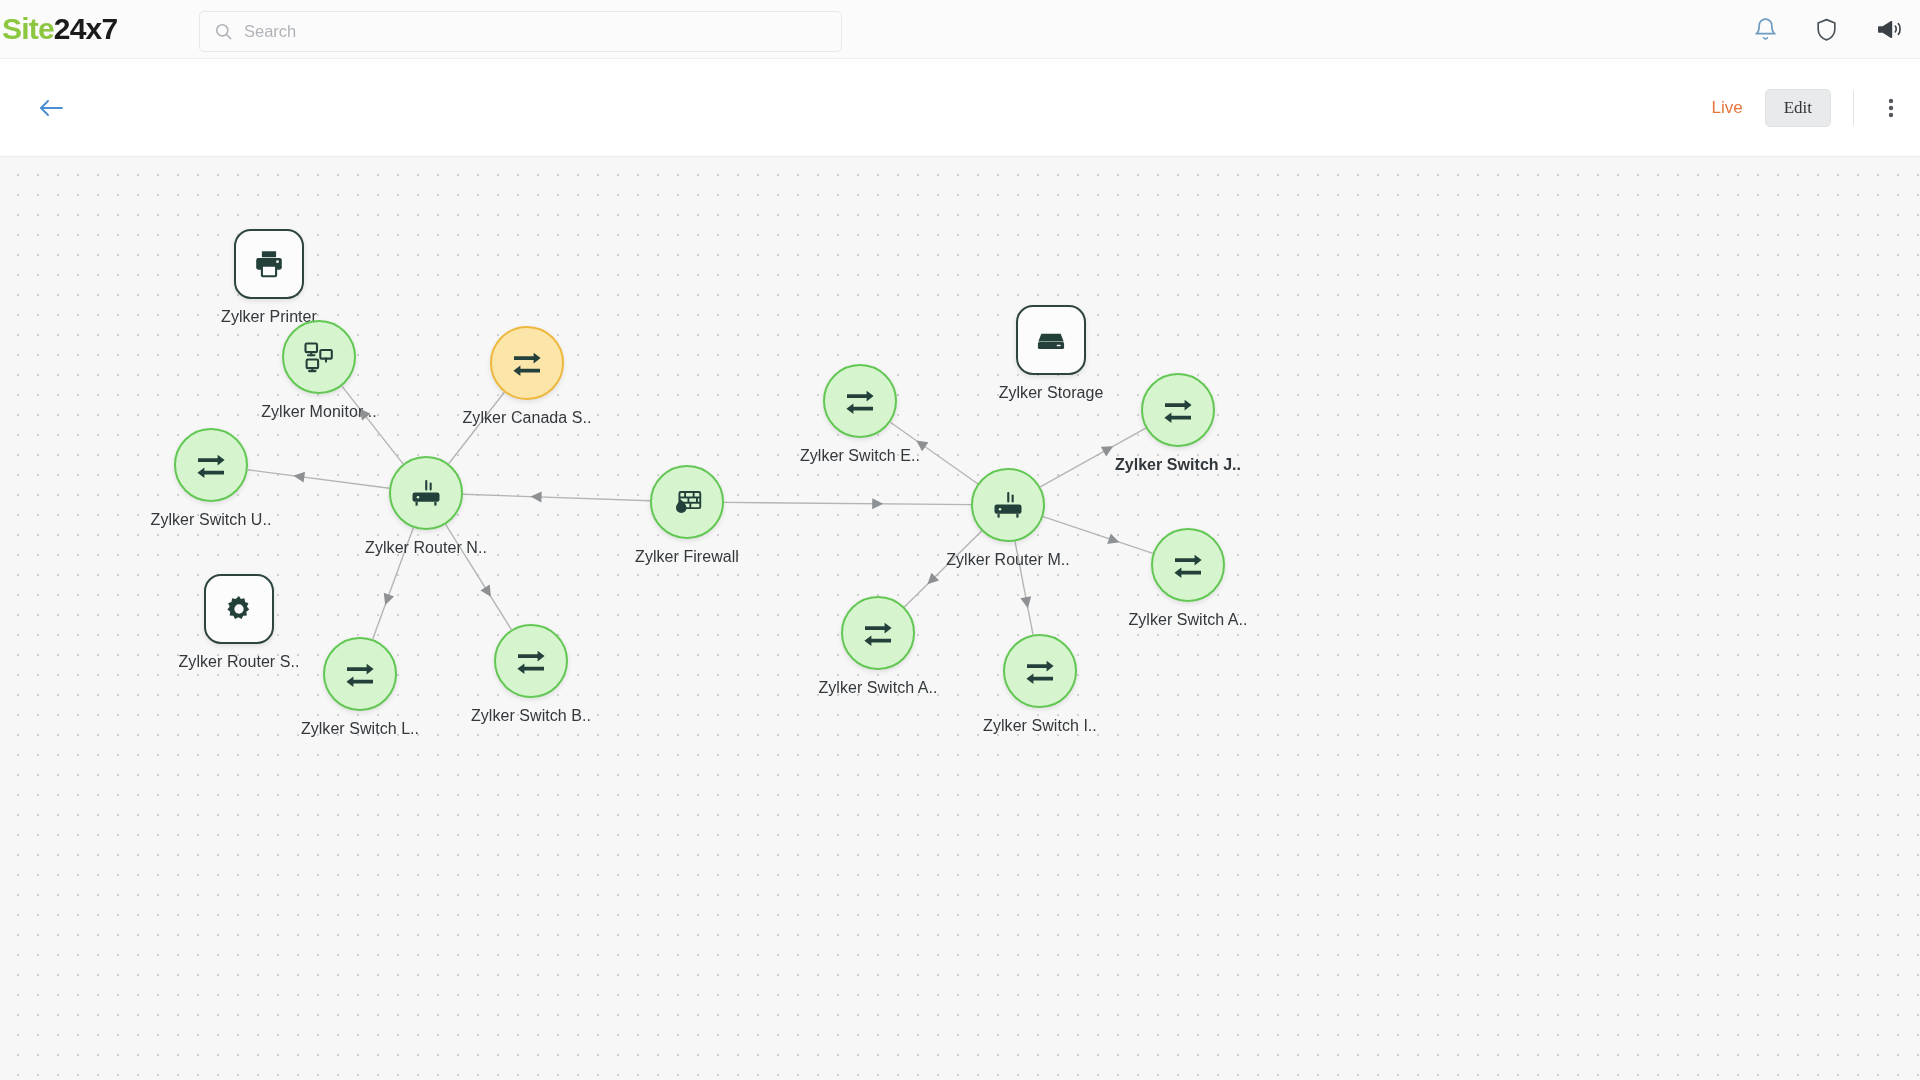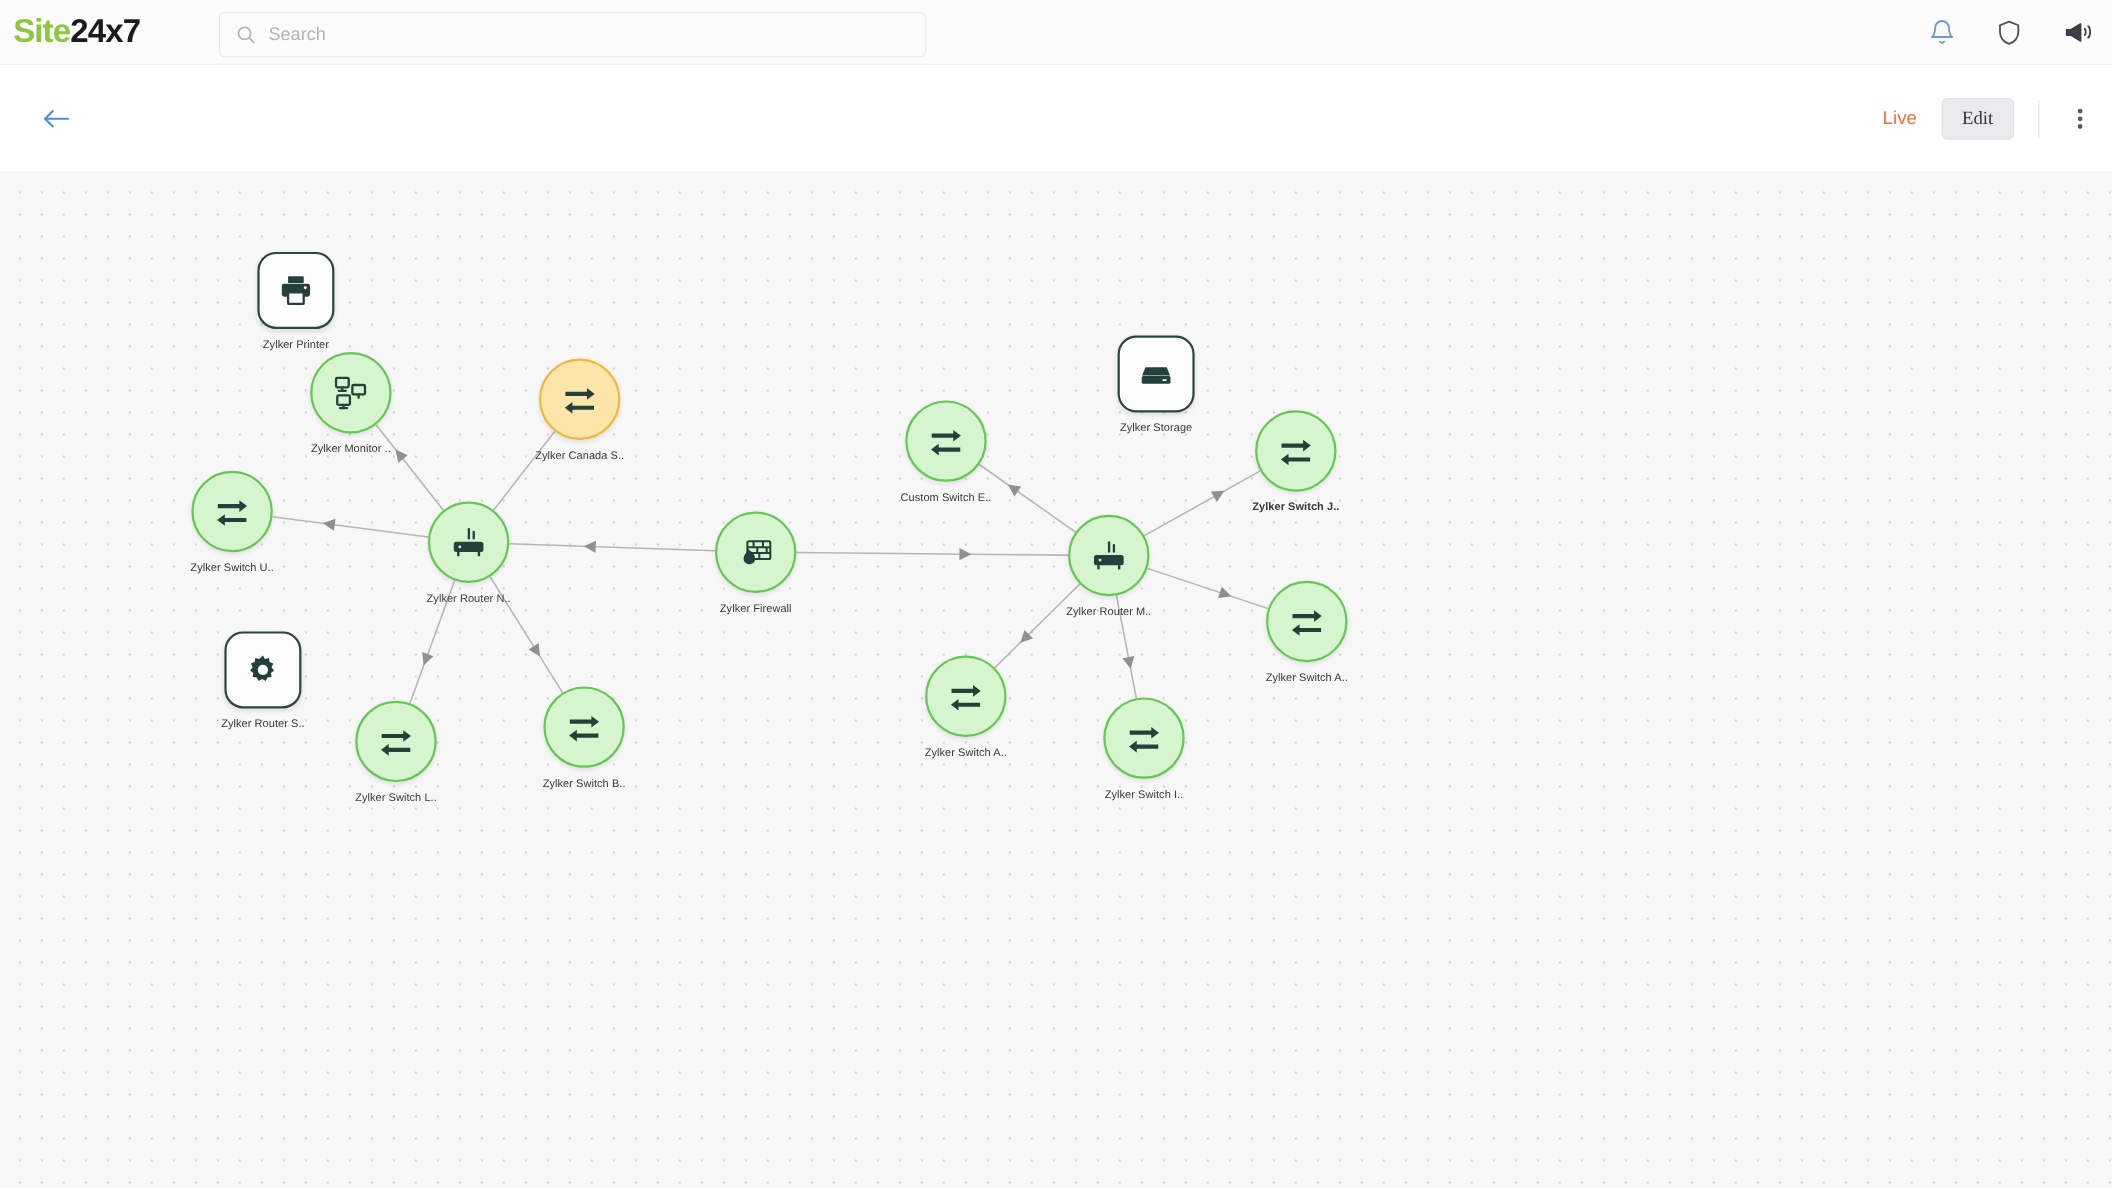--- a/index.html
+++ b/index.html
@@ -17,21 +17,21 @@
   .topbar {
     position: absolute;
     top: 0; left: 0;
     width: 1920px; height: 59px;
     background: #fbfbfb;
     border-bottom: 1px solid #eceef0;
     display: flex;
     align-items: center;
   }
   .logo {
-    margin-left: 12px;
+    margin-left: 2px;
     font-size: 30px;
     font-weight: bold;
     letter-spacing: -0.8px;
     line-height: 1;
     white-space: nowrap;
     user-select: none;
   }
   .logo .site { color: #8dc63f; }
   .logo .num  { color: #1b1b1b; }
 
@@ -178,21 +178,21 @@
   .shape.trouble {     
     background: #fce5a8;
     border: 2.5px solid #eeb83c;
   }
   .shape.plain {       
     background: #fcfcfc;
     border: 2.5px solid #2d4440;
   }
   .node-label {
     margin-top: 9px;
-    font-size: 10px;
+    font-size: 16px;
     color: #33383c;
     white-space: nowrap;
     letter-spacing: 0.05px;
   }
   svg { display: block; }
 </style>
 </head>
 <body>
 
 <div class="topbar">
@@ -382,21 +382,21 @@
         </div>
         <div class="node-label">Zylker Firewall</div>
       </div>
       <div class="node" style="left: 770px; top: 207px; width: 180px;">
         <div class="shape circle up">
           <svg width="38" height="38" viewBox="0 0 38 38" fill="#24403b">
       <path d="M6 12.2h19.6v-3.4l7 5.3-7 5.3v-3.4H6z"></path>
       <path d="M32 24.8H12.4v-3.4l-7 5.3 7 5.3v-3.4H32z"></path>
     </svg>
         </div>
-        <div class="node-label">Custom Switch E..</div>
+        <div class="node-label">Zylker Switch E..</div>
       </div>
       <div class="node" style="left: 961px; top: 148px; width: 180px;">
         <div class="shape rounded plain">
           <svg width="36" height="36" viewBox="0 0 38 38" fill="#24403b">
       <path d="M8.8 12.5h20.4l3.2 8H5.6z"></path>
       <rect x="5.2" y="21" width="27.6" height="7.4" rx="1.6"></rect>
       <rect x="25" y="24" width="4.2" height="1.6" rx="0.8" fill="#fcfcfc"></rect>
     </svg>
         </div>
         <div class="node-label">Zylker Storage</div>

